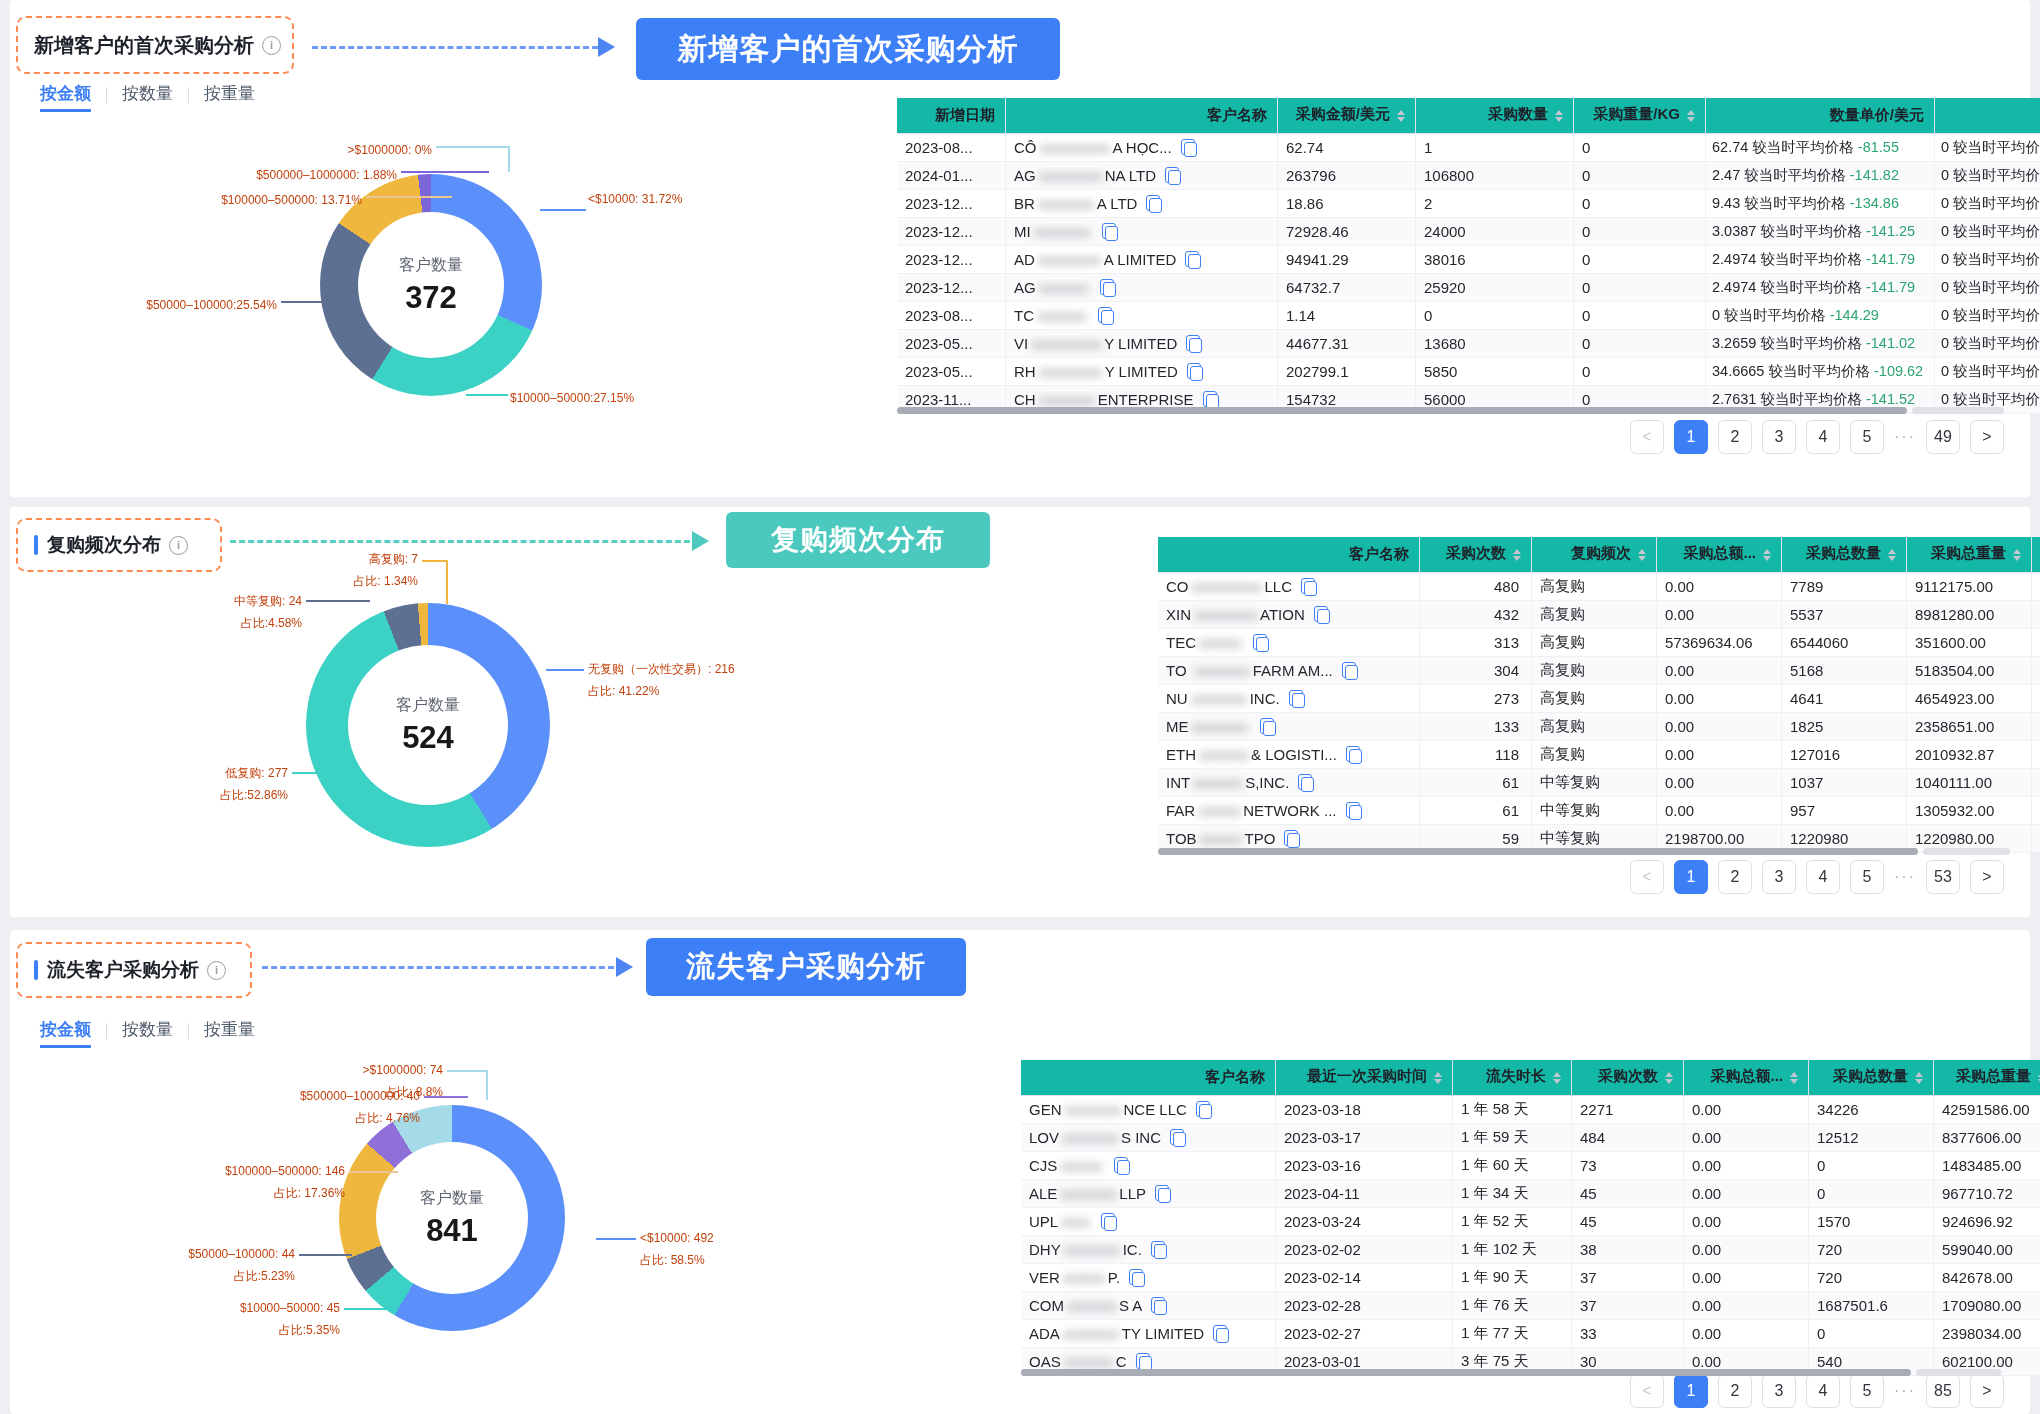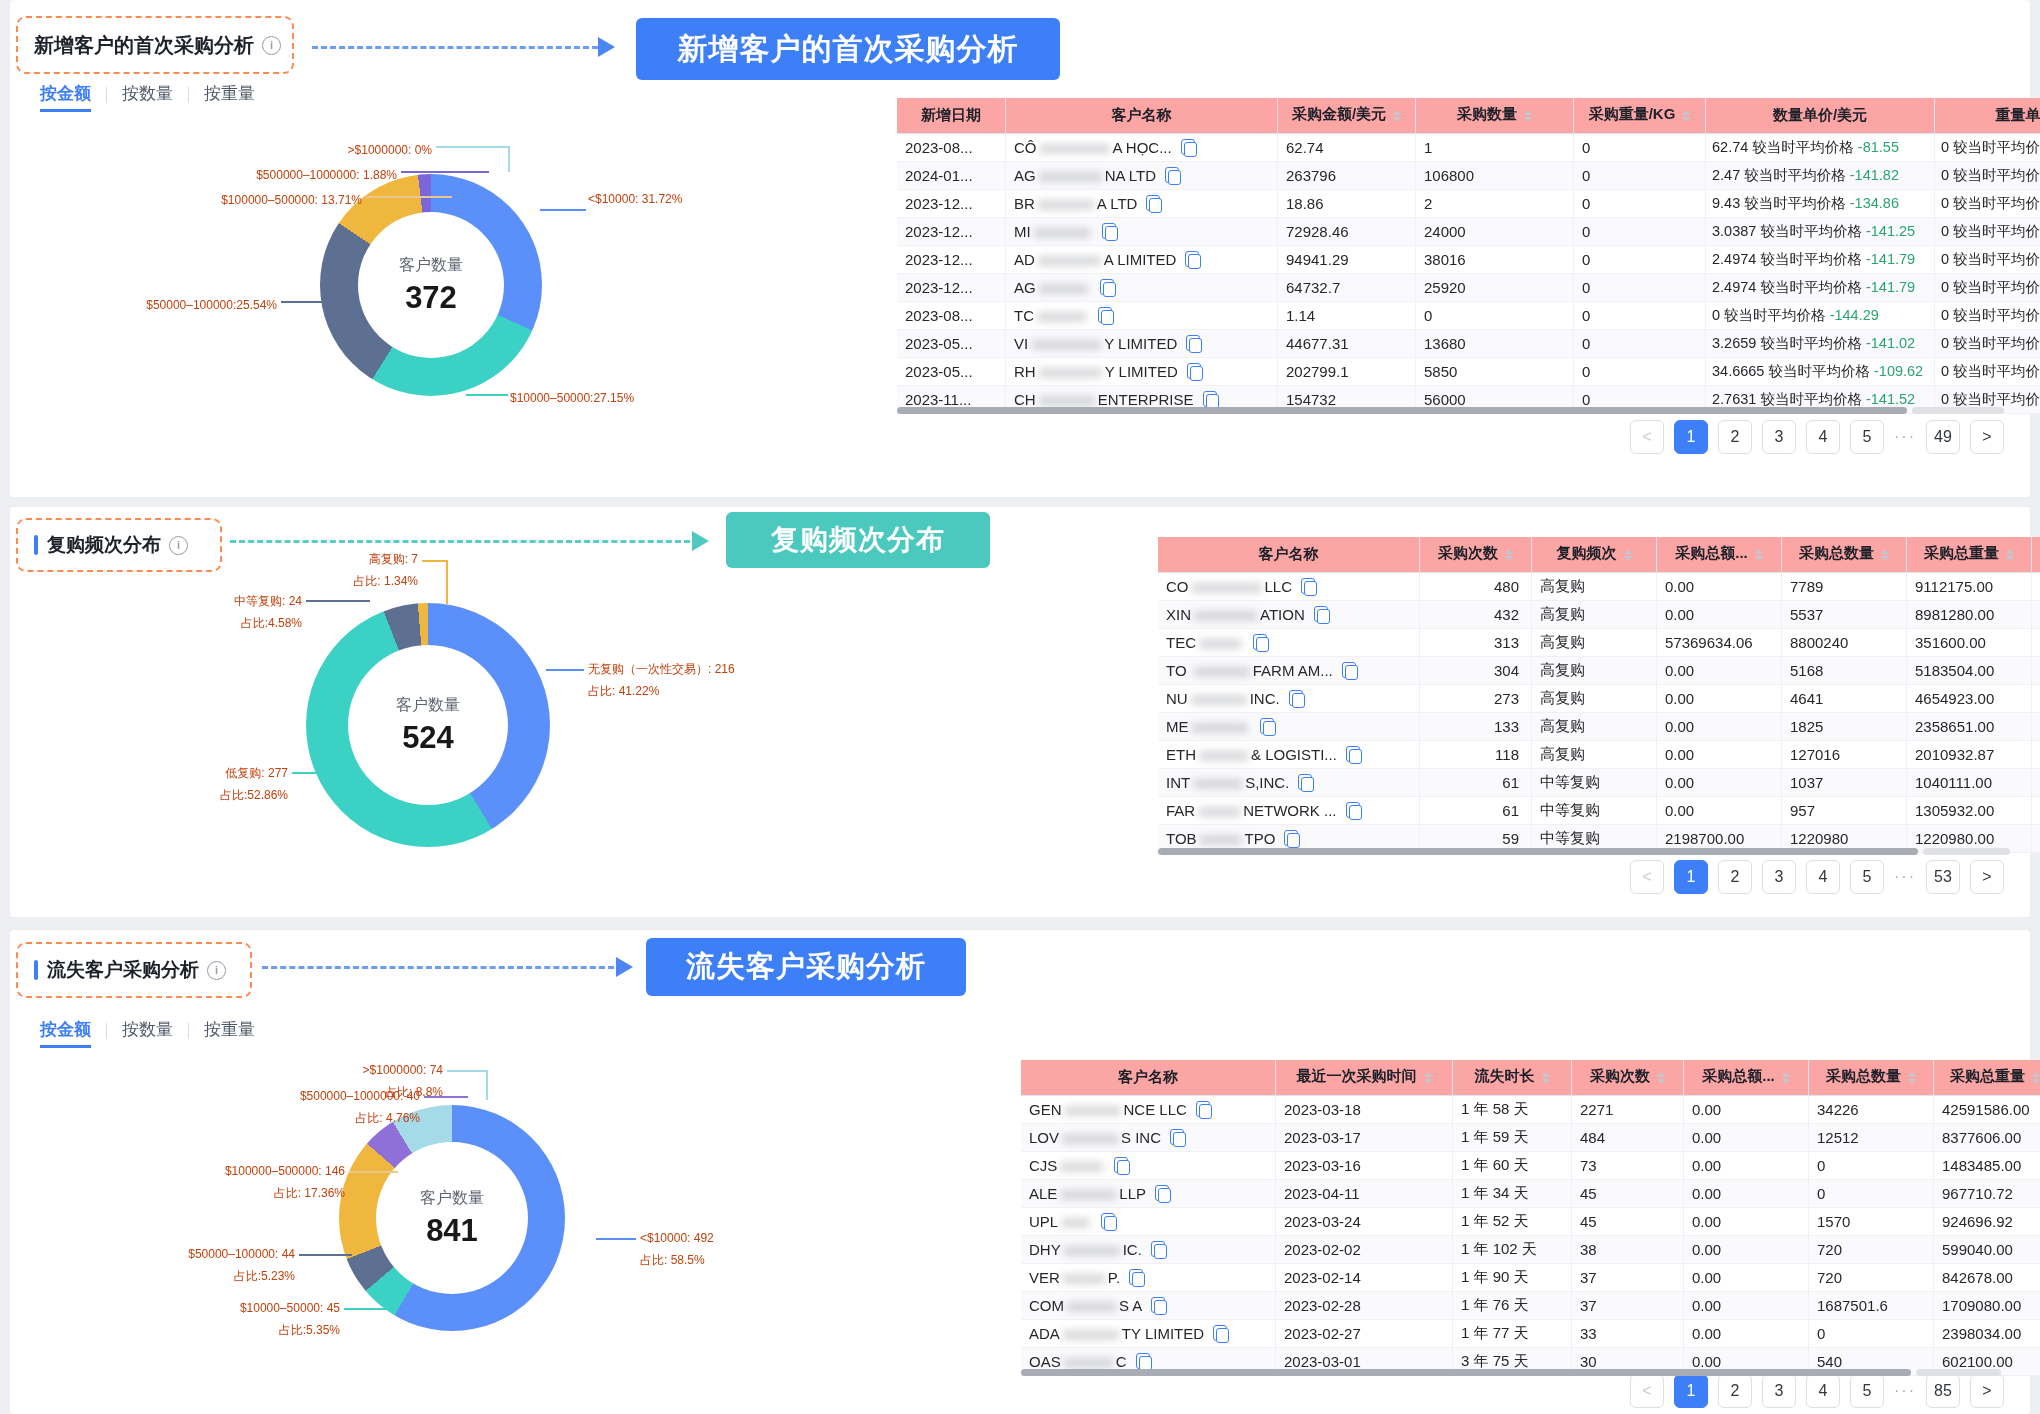--- a/index.html
+++ b/index.html
@@ -32,21 +32,21 @@
   .hole{position:absolute;background:#fff;border-radius:50%;display:flex;flex-direction:column;align-items:center;justify-content:center}
   .c-label{font-size:16px;color:#5f6672}
   .c-num{font-size:31px;font-weight:700;color:#17181a;margin-top:4px}
 
   .dlabel{position:absolute;font-size:12px;color:#c2410c;line-height:22px;white-space:nowrap;z-index:2}
   .dlabel.r{text-align:right}
   .lead{position:absolute;height:2px;z-index:1}
   .leadv{position:absolute;width:2px;z-index:1}
 
   table{border-collapse:collapse;table-layout:fixed;background:#fff;font-size:15px;z-index:2}
-  thead th{background:#fca5a5;font-weight:600;color:#1d2129;text-align:center;padding:0 10px;height:35px;border-right:1px solid #DFE3F0;border-bottom:1px solid #DFE3F0;white-space:nowrap;overflow:hidden;font-size:15px}
+  thead th{background:#14b8a6;font-weight:600;color:#1d2129;text-align:right;padding:0 10px;height:35px;border-right:1px solid #DFE3F0;border-bottom:1px solid #DFE3F0;white-space:nowrap;overflow:hidden;font-size:15px}
   tbody td{height:27px;padding:0 8px;border-right:1px solid #F0F1F5;border-bottom:1px solid #F0F1F5;white-space:nowrap;overflow:hidden;color:#25272b}
   tbody tr:nth-child(even) td{background:#FAFAFC}
   .grn{color:#2BA471}
   .num-r{text-align:right;padding-right:12px}
   .price{font-size:14.5px;padding:0 6px}
   .nblur{filter:blur(4px);color:#84878d;letter-spacing:-0.5px;margin:0 3px}
   .copy-ic{position:relative;display:inline-block;width:12px;height:14px;border:1.6px solid #3D7FF7;border-radius:3px;margin-left:9px;vertical-align:-2px;background:#fff}
   .copy-ic::before{content:"";position:absolute;left:2px;top:2px;width:11px;height:13px;border:1.6px solid #3D7FF7;border-radius:3px;background:#fff}
   .sort{display:inline-flex;flex-direction:column;margin-left:7px;vertical-align:middle}
   .sort b{width:0;height:0;border:4px solid transparent;display:block}
@@ -320,21 +320,21 @@
         <td>0.00</td>
         <td>5537</td>
         <td>8981280.00</td>
         <td>0.00</td>
       </tr>
       <tr>
         <td><span>TEC</span><span class="nblur">xxxxxx</span><span></span><span class="copy-ic"></span></td>
         <td class="num-r">313</td>
         <td>高复购</td>
         <td>57369634.06</td>
-        <td>8800240</td>
+        <td>6544060</td>
         <td>351600.00</td>
         <td>6.62</td>
       </tr>
       <tr>
         <td><span>TO </span><span class="nblur">xxxxxxxx</span><span>FARM AM...</span><span class="copy-ic"></span></td>
         <td class="num-r">304</td>
         <td>高复购</td>
         <td>0.00</td>
         <td>5168</td>
         <td>5183504.00</td>

